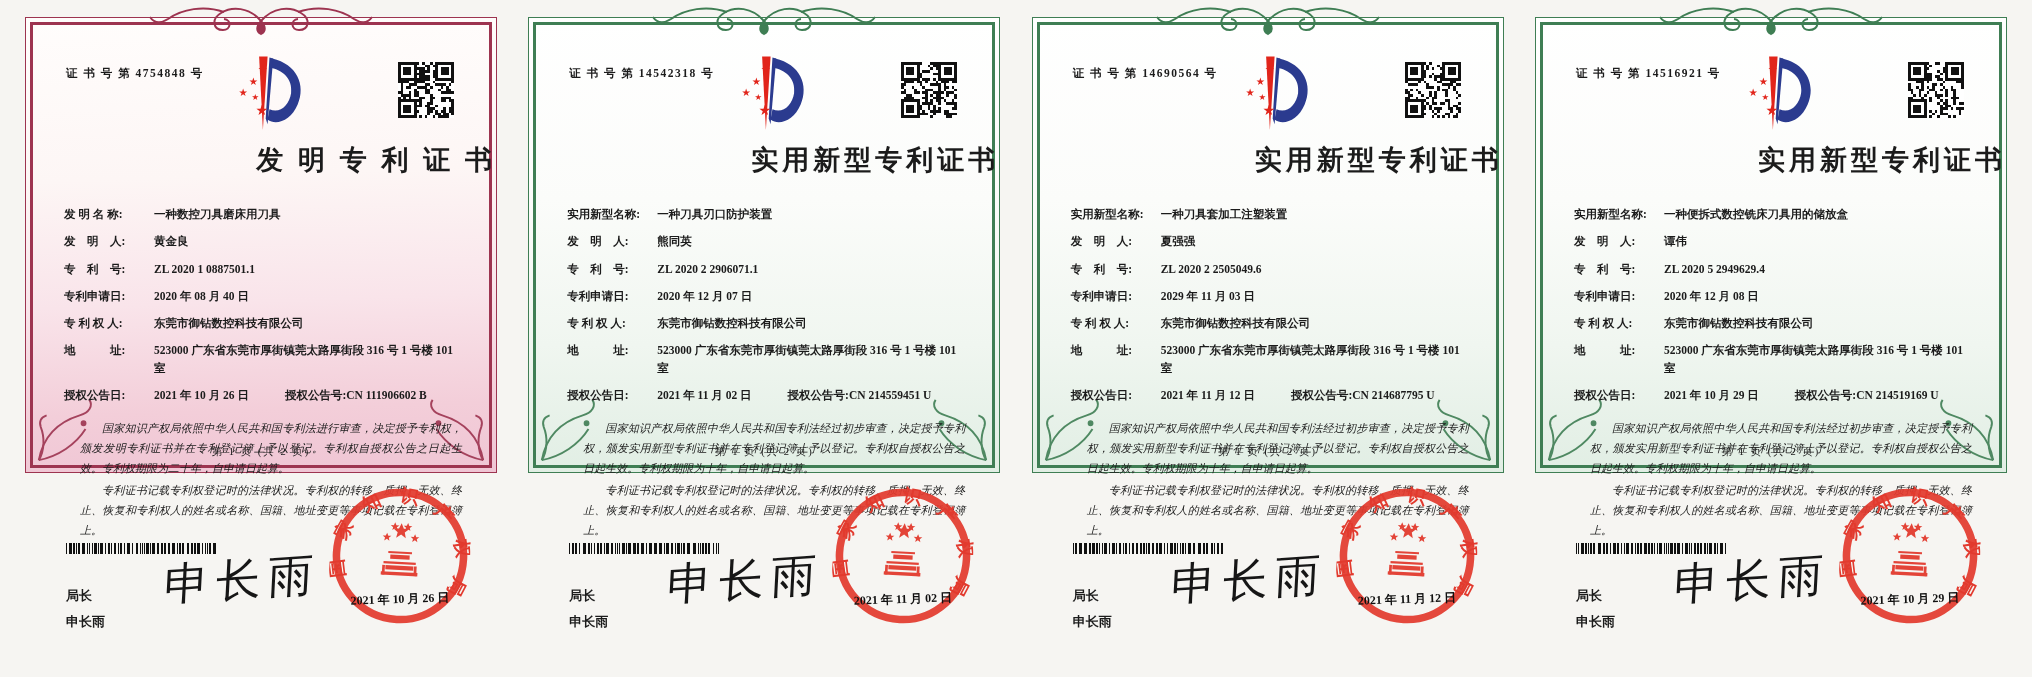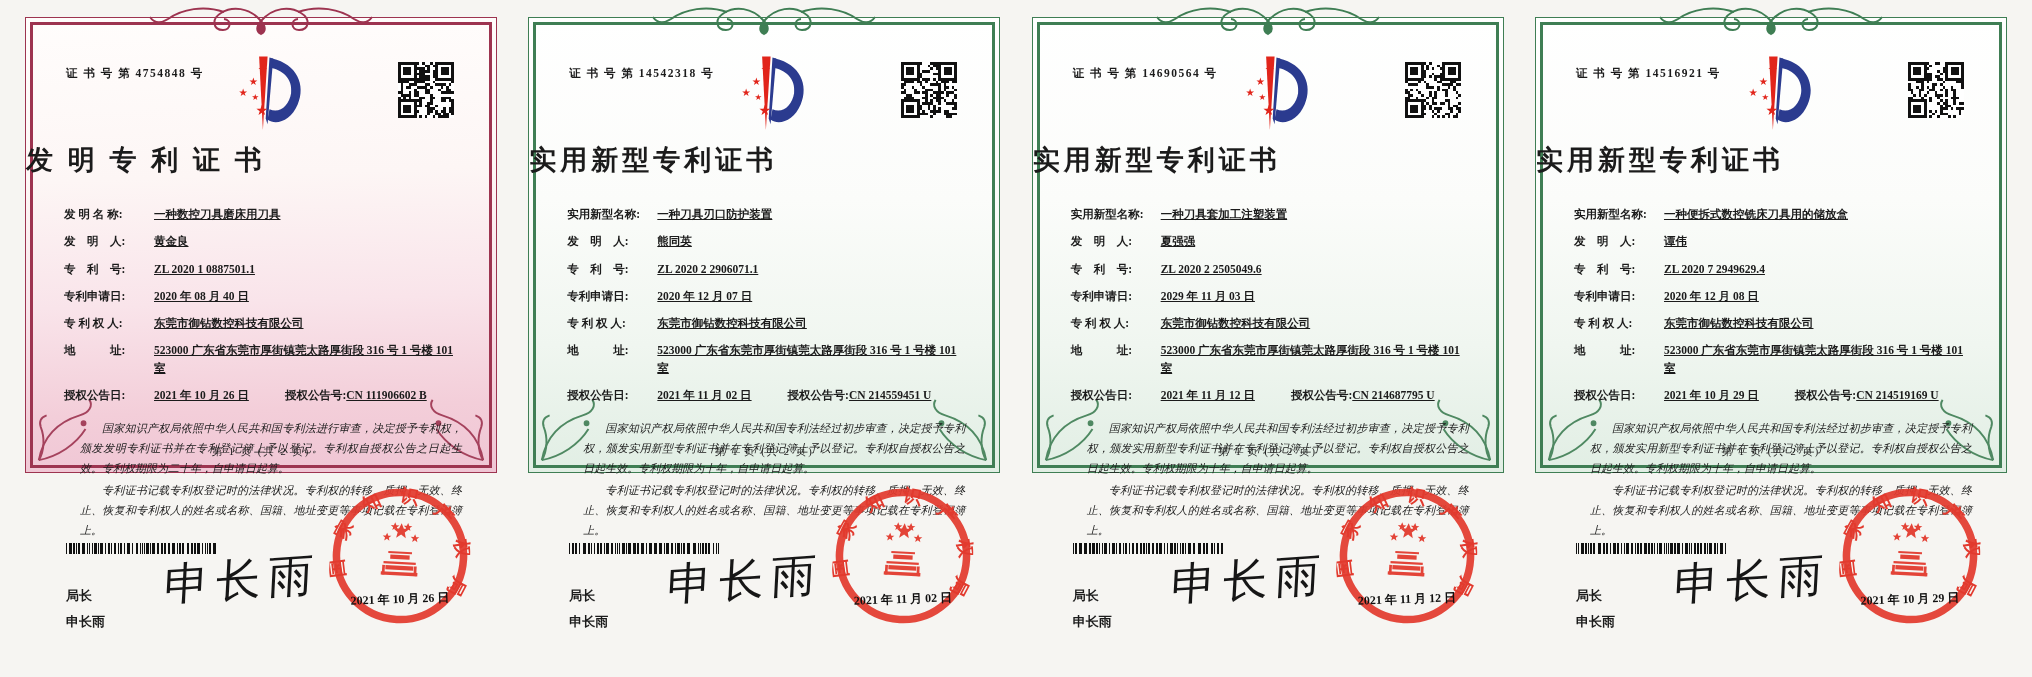--- a/index.html
+++ b/index.html
@@ -29,27 +29,27 @@
 
   .flourish-top { position:absolute; top:-15px; left:50%; transform:translateX(-50%);
     width:232px; height:34px; color:var(--ac); z-index:2; }
   .corner { position:absolute; bottom:6px; width:70px; height:70px; color:var(--ac); opacity:.9; }
   .corner-l { left:7px; }
   .corner-r { right:7px; transform:scaleX(-1); }
 
   .certno { position:absolute; top:48px; left:40px; font-size:11.5px; font-weight:700; letter-spacing:1.5px; }
   .logo   { position:absolute; top:32px; left:50%; transform:translateX(-50%); width:94px; height:92px; }
   .qr     { position:absolute; top:44px; right:42px; width:56px; height:56px; }
-  .title  { position:absolute; top:124px; left:0; right:0; margin:0; text-align:left;
+  .title  { position:absolute; top:124px; left:0; right:0; margin:0; text-align:right;
             font-size:27px; font-weight:700; letter-spacing:4px; }
 
   .fields { position:absolute; top:188px; left:38px; right:34px; font-size:11.5px; font-weight:700; }
   .row    { display:flex; margin-bottom:10px; line-height:1.5; }
   .lb     { flex:0 0 90px; }
-  .vl     { flex:1;text-decoration:underline; }
+  .vl     { flex:1; }
   .row.grant .vl  { flex:0 1 auto; }
   .row.grant .lb2 { margin-left:36px; flex:0 0 auto; }
 
   .bodytext { position:absolute; top:400px; left:38px; right:34px; }
   .bodytext p { margin:0 0 2px 16px; text-indent:2em; text-align:justify;
     font-style:italic; font-size:11px; line-height:1.82; font-weight:500; }
 
   .barcode  { position:absolute; top:522px; left:40px; width:150px; height:11px; }
   .director { position:absolute; top:565px; left:40px; font-size:13px; font-weight:700; line-height:2; }
   .signature{ position:absolute; top:532px; left:138px; font-size:45px; color:#161616;
@@ -1108,21 +1108,21 @@
       <div class="row">
         <span class="lb">实用新型名称:</span>
         <span class="vl">一种便拆式数控铣床刀具用的储放盒</span>
       </div>
       <div class="row">
         <span class="lb">发　明　人:</span>
         <span class="vl">谭伟</span>
       </div>
       <div class="row">
         <span class="lb">专　利　号:</span>
-        <span class="vl">ZL 2020 7 2949629.4</span>
+        <span class="vl">ZL 2020 5 2949629.4</span>
       </div>
       <div class="row">
         <span class="lb">专利申请日:</span>
         <span class="vl">2020 年 12 月 08 日</span>
       </div>
       <div class="row">
         <span class="lb">专 利 权 人:</span>
         <span class="vl">东莞市御钻数控科技有限公司</span>
       </div>
       <div class="row">

